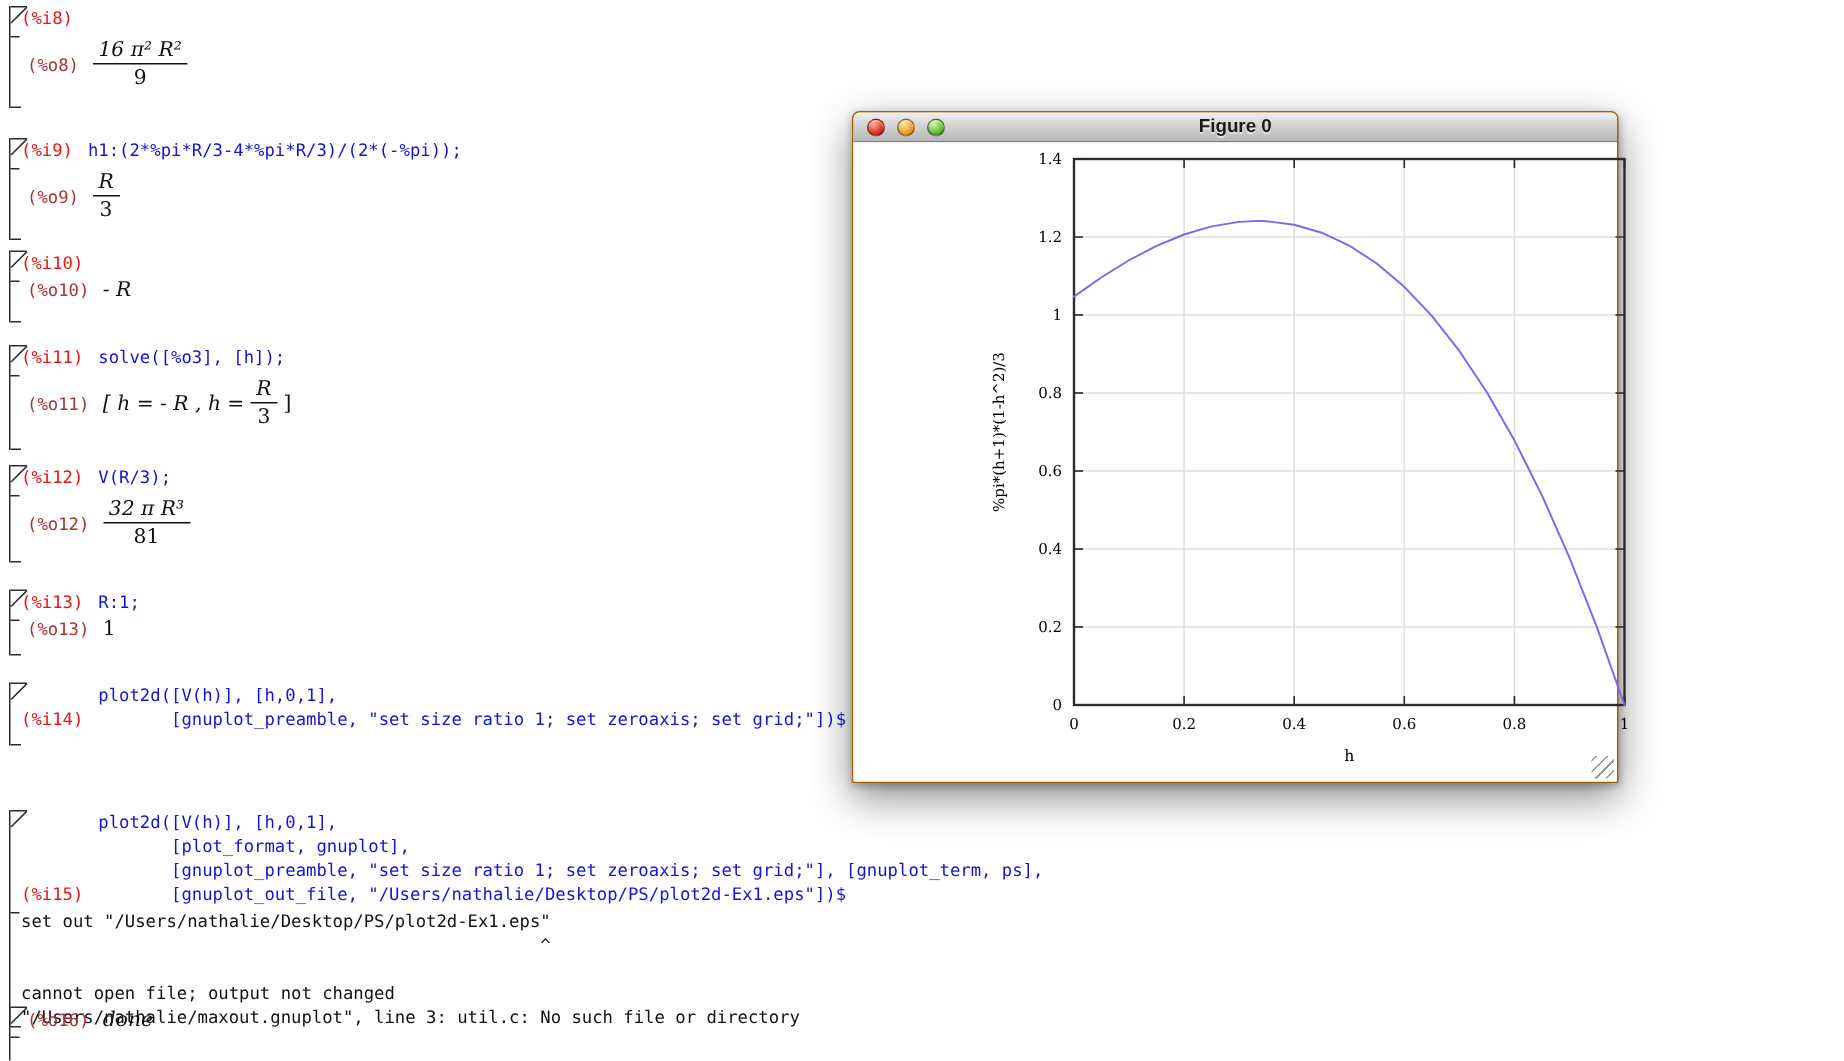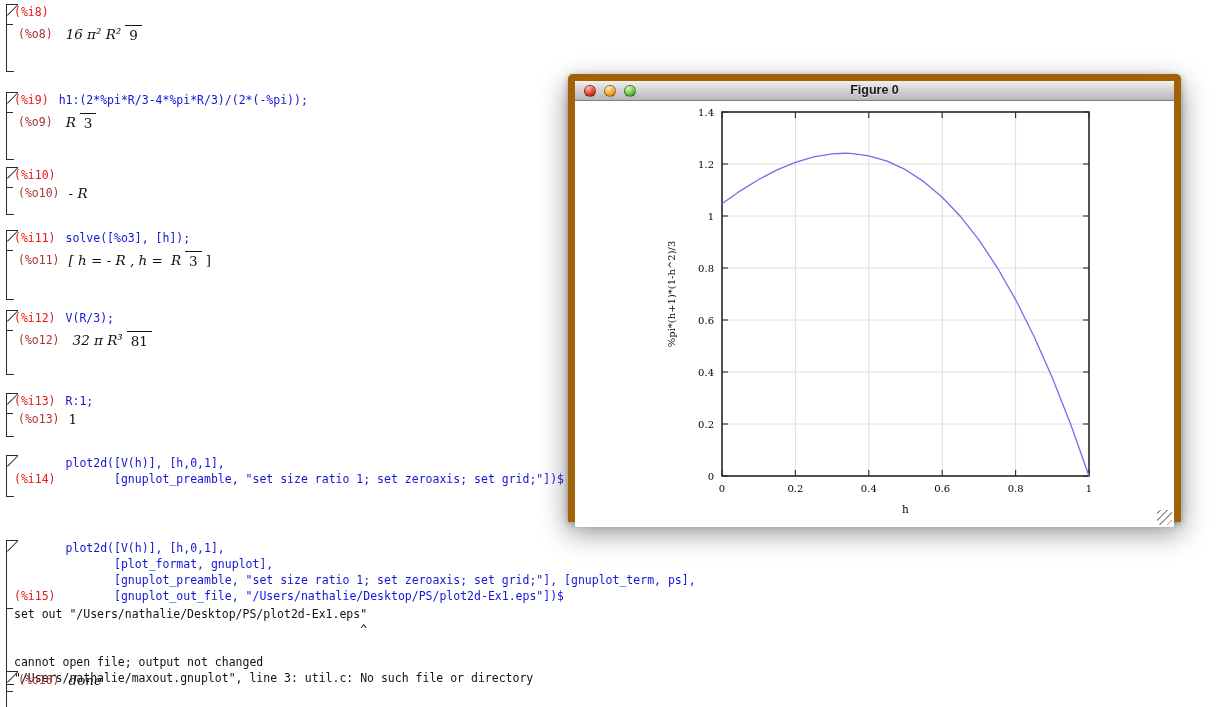--- a/index.html
+++ b/index.html
@@ -20,28 +20,28 @@
 
   .crow { display:flex; align-items:flex-end; }
   .ilabel { color:#e61717; white-space:pre; margin-right:10px; }
   .olabel { color:#a83434; white-space:pre; margin-right:9px; }
   .code { color:#1414d6; white-space:pre; }
   .orow { display:flex; align-items:center; margin-top:5px; }
   .console-out { color:#111; white-space:pre; margin-top:2px; }
 
   .math { font-family:"DejaVu Serif","Liberation Serif",serif; font-size:13.5px; color:#111; }
   .it { font-style:italic; }
-  .frac { display:inline-flex; flex-direction:row; align-items:center; text-align:center; }
+  .frac { display:inline-flex; flex-direction:column; align-items:center; text-align:center; }
   .frac .num { padding:0 4px 1px; }
   .frac .den { border-top:1px solid #111; padding:1px 4px 0; align-self:stretch; }
   .mpre { margin-right:4px; } .mpost { margin-left:4px; }
 
   
-  .fig-window { position:absolute; left:568px; top:74px; width:613px; height:448px;
-      border:7px solid #a16207; border-radius:5px 5px 1px 1px;
+  .fig-window { position:absolute; left:568px; top:74px; width:511px; height:448px;
+      border:1px solid #a16207; border-radius:5px 5px 1px 1px;
       box-shadow:0 10px 28px rgba(0,0,0,0.45), 0 2px 6px rgba(0,0,0,0.3);
       background:#fff; }
   .titlebar { position:relative; height:20px; border-radius:4px 4px 0 0;
       background:linear-gradient(#f0f0f0, #d4d4d4 45%, #b7b7b7);
       border-bottom:1px solid #7f7f7f; }
   .titlebar .title { position:absolute; left:0; right:0; top:2px; text-align:center;
       font-family:"Liberation Sans","DejaVu Sans",sans-serif; font-size:12.5px; font-weight:600;
       color:#1a1a1a; text-shadow:0 1px 0 rgba(255,255,255,0.55); }
   .lights { position:absolute; left:9px; top:4px; display:flex; gap:8px; }
   .light { width:12px; height:12px; border-radius:50%; border:0.5px solid rgba(0,0,0,0.35);

